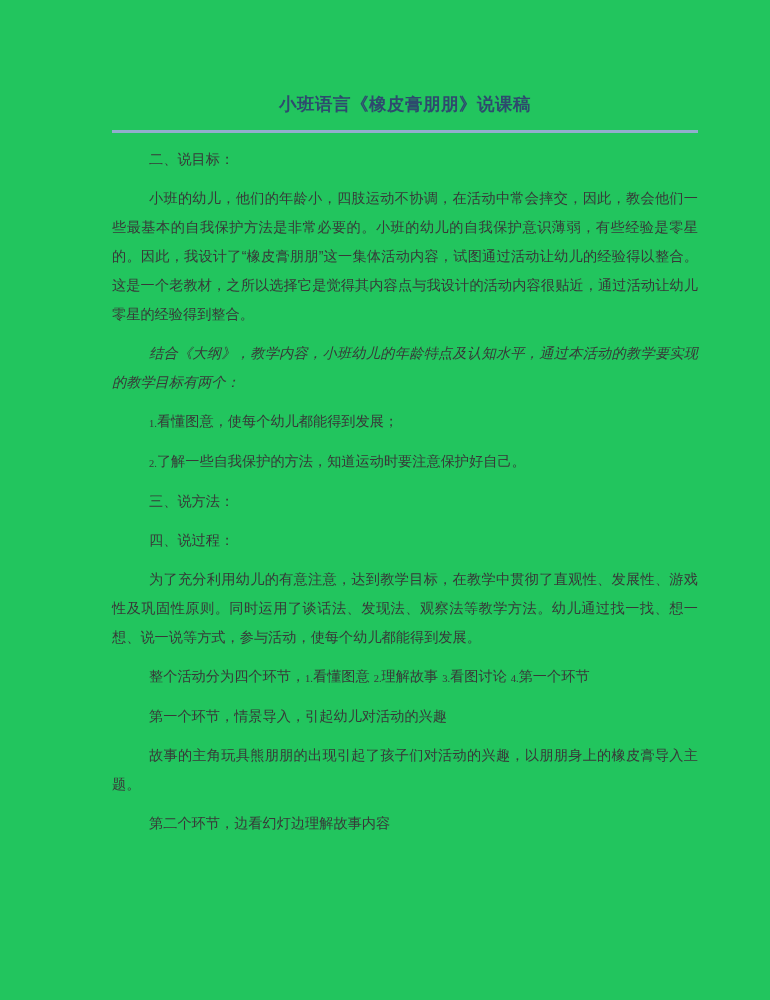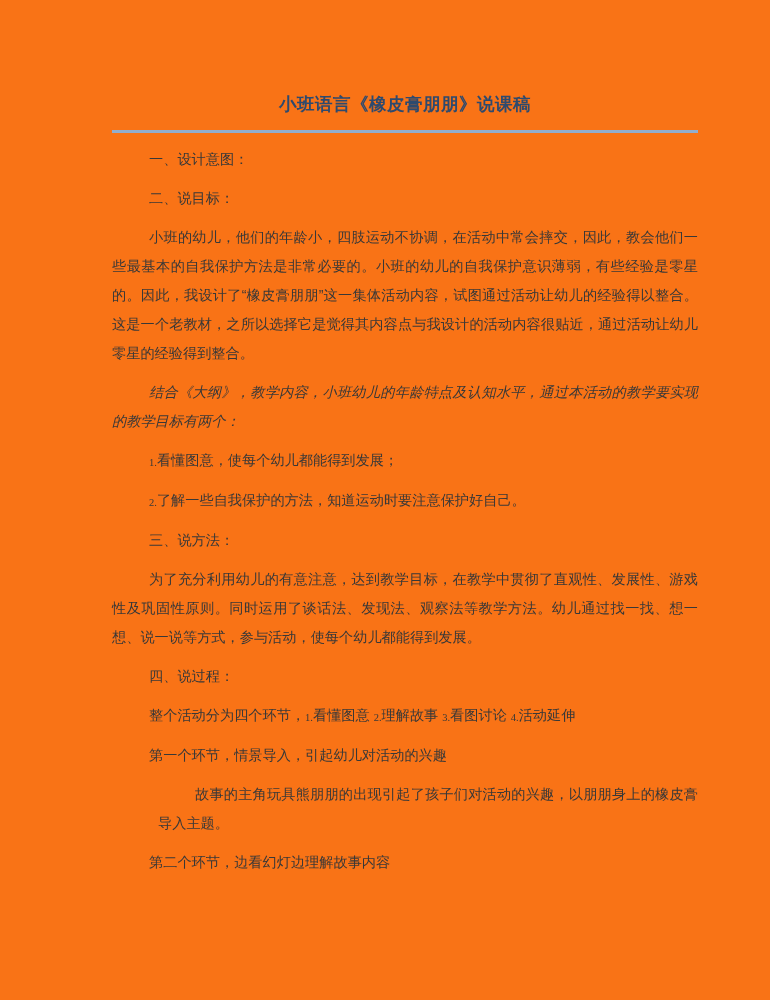--- a/index.html
+++ b/index.html
@@ -11,21 +11,21 @@
     height: 1000px;
     background: #ffffff;
     font-family: "Liberation Sans", "DejaVu Sans", sans-serif;
     overflow: hidden;
   }
   .page {
     box-sizing: border-box;
     width: 770px;
     height: 1000px;
     padding: 90px 72px 0 112px;
-    background: #f97316;
+    background: #22c55e;
   }
   .doc-title {
     margin: 0 0 12px 0;
     padding: 0 0 12px 0;
     font-size: 17.5px;
     font-weight: bold;
     line-height: 28px;
     text-align: center;
     color: #2e4a6e;
     border-bottom: 3px solid #92aece;
@@ -46,27 +46,26 @@
     position: relative;
     top: 1px;
   }
 </style>
 </head>
 <body>
 
 <div class="page">
   <h1 class="doc-title" style="color: rgb(46, 74, 110); border-bottom-color: rgb(146, 174, 206);">小班语言《橡皮膏朋朋》说课稿</h1>
   <div class="doc-body">
-      <p style="color: rgb(56, 56, 56);"><span>一、设计意图：</span></p>
       <p style="color: rgb(56, 56, 56);"><span>二、说目标：</span></p>
       <p style="color: rgb(56, 56, 56);"><span>小班的幼儿，他们的年龄小，四肢运动不协调，在活动中常会摔交，因此，教会他们一些最基本的自我保护方法是非常必要的。小班的幼儿的自我保护意识薄弱，有些经验是零星的。因此，我设计了“橡皮膏朋朋”这一集体活动内容，试图通过活动让幼儿的经验得以整合。这是一个老教材，之所以选择它是觉得其内容点与我设计的活动内容很贴近，通过活动让幼儿零星的经验得到整合。</span></p>
       <p style="color: rgb(56, 56, 56); font-style: italic;"><span>结合《大纲》，教学内容，小班幼儿的年龄特点及认知水平，通过本活动的教学要实现的教学目标有两个：</span></p>
       <p style="color: rgb(56, 56, 56);"><span class="seg-num">1.</span><span>看懂图意，使每个幼儿都能得到发展；</span></p>
       <p style="color: rgb(56, 56, 56);"><span class="seg-num">2.</span><span>了解一些自我保护的方法，知道运动时要注意保护好自己。</span></p>
       <p style="color: rgb(56, 56, 56);"><span>三、说方法：</span></p>
+      <p style="color: rgb(56, 56, 56);"><span>四、说过程：</span></p>
       <p style="color: rgb(56, 56, 56);"><span>为了充分利用幼儿的有意注意，达到教学目标，在教学中贯彻了直观性、发展性、游戏性及巩固性原则。同时运用了谈话法、发现法、观察法等教学方法。幼儿通过找一找、想一想、说一说等方式，参与活动，使每个幼儿都能得到发展。</span></p>
-      <p style="color: rgb(56, 56, 56);"><span>四、说过程：</span></p>
-      <p style="color: rgb(56, 56, 56);"><span>整个活动分为四个环节，</span><span class="seg-num">1.</span><span>看懂图意 </span><span class="seg-num">2.</span><span>理解故事 </span><span class="seg-num">3.</span><span>看图讨论 </span><span class="seg-num">4.</span><span>活动延伸</span></p>
+      <p style="color: rgb(56, 56, 56);"><span>整个活动分为四个环节，</span><span class="seg-num">1.</span><span>看懂图意 </span><span class="seg-num">2.</span><span>理解故事 </span><span class="seg-num">3.</span><span>看图讨论 </span><span class="seg-num">4.</span><span>第一个环节</span></p>
       <p style="color: rgb(56, 56, 56);"><span>第一个环节，情景导入，引起幼儿对活动的兴趣</span></p>
-      <p style="color: rgb(56, 56, 56); margin-left: 46px;"><span>故事的主角玩具熊朋朋的出现引起了孩子们对活动的兴趣，以朋朋身上的橡皮膏导入主题。</span></p>
+      <p style="color: rgb(56, 56, 56);"><span>故事的主角玩具熊朋朋的出现引起了孩子们对活动的兴趣，以朋朋身上的橡皮膏导入主题。</span></p>
       <p style="color: rgb(56, 56, 56);"><span>第二个环节，边看幻灯边理解故事内容</span></p>
     </div>
 </div>
 
 </body></html>

